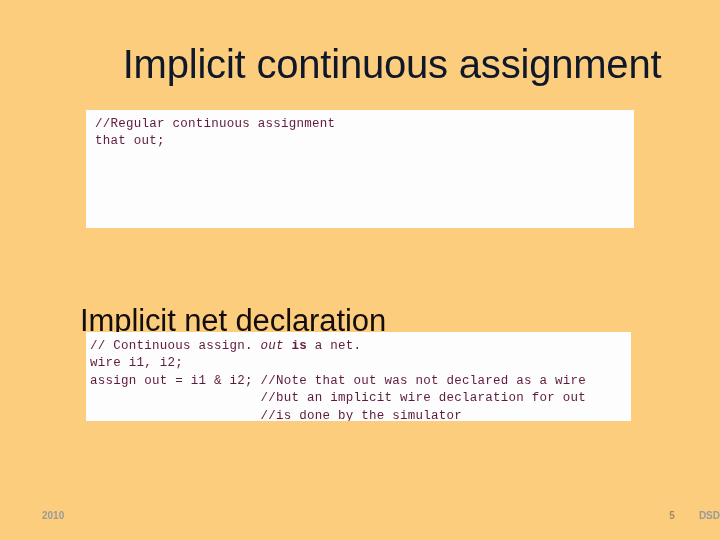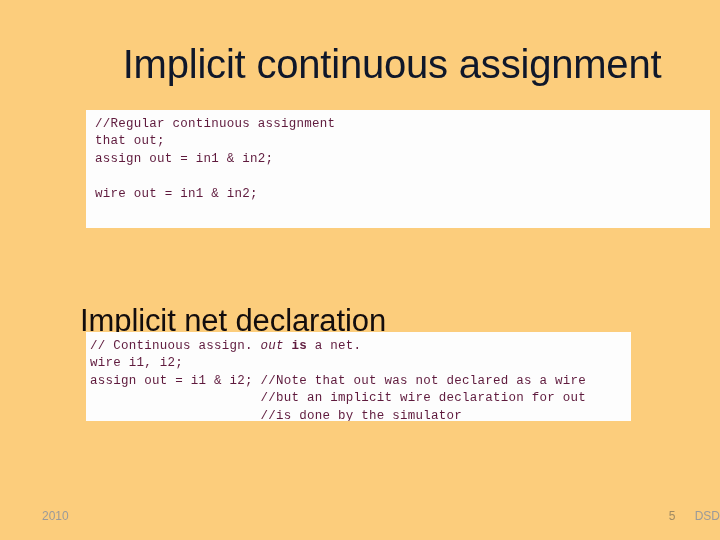--- a/index.html
+++ b/index.html
@@ -59,21 +59,21 @@
     color: #5f1a3d;
     font-size: 12.5px;
     line-height: 17.4px;
     white-space: pre;
     letter-spacing: 0.25px;
     overflow: hidden;
   }
   #code-block-1 {
     left: 86px;
     top: 110px;
-    width: 624px;
+    width: 548px;
     height: 118px;
     padding: 6px 0 13px 9px;
   }
   #code-block-2 {
     left: 86px;
     top: 332px;
     width: 545px;
     height: 89px;
     padding: 6px 0 0 4px;
   }
@@ -94,24 +94,25 @@
   
   .footer {
     position: absolute;
     left: 0;
     top: 505px;
     width: 720px;
     height: 22px;
   }
   .footer-item {
     position: absolute;
-    font-size: 12px;
+    font-size: 10px;
     line-height: 14px;
     color: #9a9a9a;
     white-space: nowrap;
+    font-weight: bold;
   }
   #footer-date {
     left: 42px;
     top: 4px;
   }
   #footer-subject {
     left: 0;
     top: 4px;
     width: 720px;
     text-align: right;
@@ -124,21 +125,21 @@
     color: #a08a63;
   }
 </style>
 </head>
 <body>
 
 <div class="slide">
 
   <div class="slide-title">Implicit continuous assignment</div>
 
-  <div class="code-block" id="code-block-1"><span class="code-line">//Regular continuous assignment</span><span class="code-line">that out;</span><span class="code-line">assign out = in1 &amp; in2;</span><span class="code-line blank"> </span><span class="code-line">wire out = in1 &amp; in2;</span></div>
+  <div class="code-block" id="code-block-1"><span class="code-line">//Regular continuous assignment</span><span class="code-line">that out;</span><span class="code-line blank"> </span></div>
 
   <div class="section-title">Implicit net declaration</div>
 
   <div class="code-block" id="code-block-2"><span class="code-line"><span>// Continuous assign. </span><span class="tok-i">out</span><span> </span><span class="tok-b">is</span><span> a net.</span></span><span class="code-line">wire i1, i2;</span><span class="code-line">assign out = i1 &amp; i2; //Note that out was not declared as a wire</span><span class="code-line">                      //but an implicit wire declaration for out</span><span class="code-line">                      //is done by the simulator</span></div>
 
   <div class="footer">
     <div class="footer-item" id="footer-date">2010</div>
     <div class="footer-item" id="footer-subject">DSD</div>
     <div class="footer-item" id="footer-page">5</div>
   </div>

